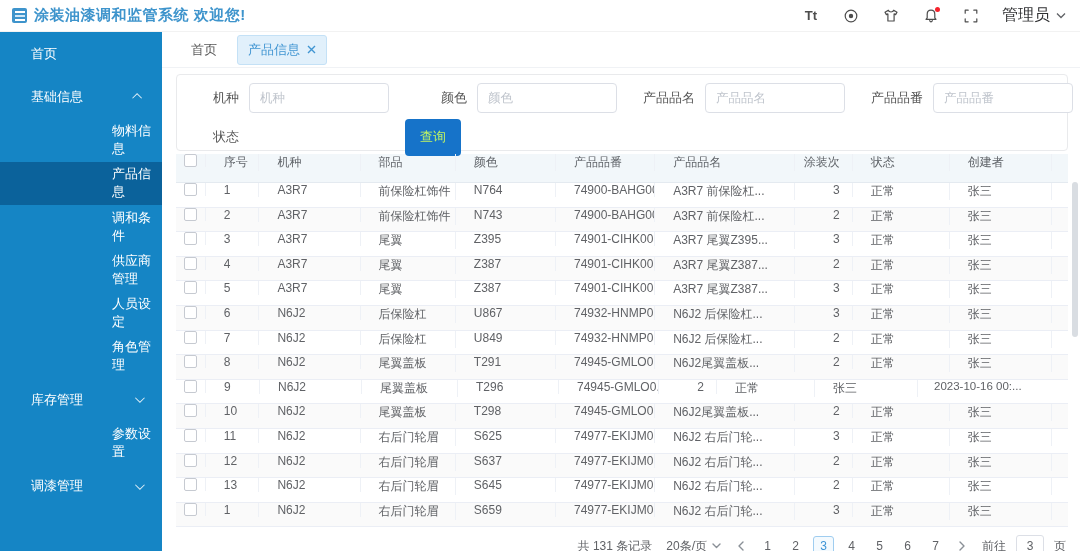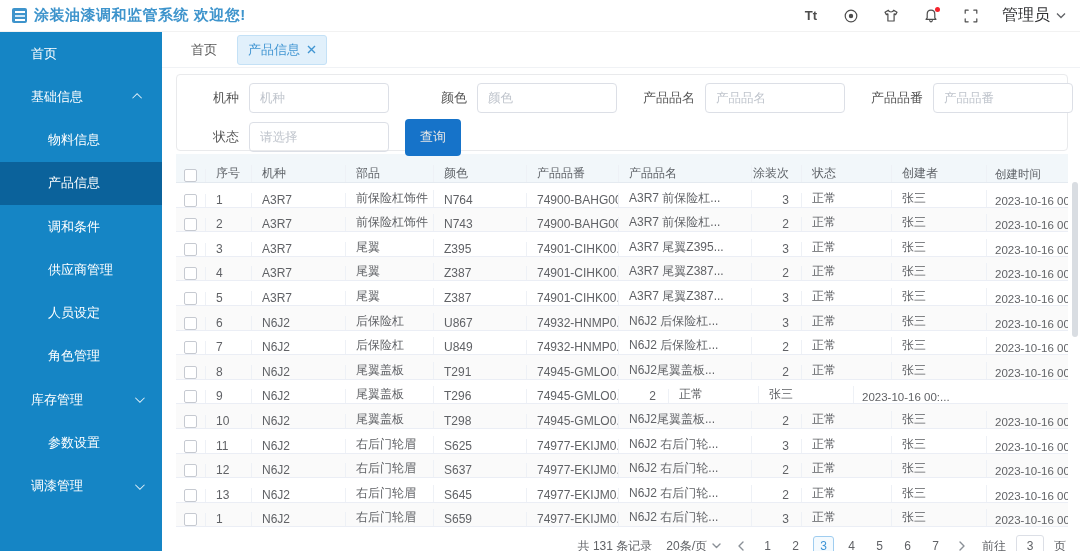--- a/index.html
+++ b/index.html
@@ -20,21 +20,21 @@
     color:#4d4d4d; font-size:13px; font-weight:bold; cursor:pointer; position:relative; }
   .tb-icon svg { stroke:#4d4d4d; fill:none; stroke-width:1.2; stroke-linecap:round; stroke-linejoin:round; }
   .red-dot { position:absolute; top:0; right:0; width:5px; height:5px; border-radius:50%; background:#f5222d; }
   .user-menu { display:flex; align-items:center; gap:6px; font-size:16px; color:#303133; cursor:pointer; }
   .user-menu svg { stroke:#606266; fill:none; stroke-width:1.3; }
 
   
   .sidebar { position:absolute; top:32px; left:0; width:162px; height:519px; background:#1585c5; overflow:hidden; }
   .sb-item { height:43.25px; display:flex; align-items:center; padding-left:31px; color:#fff;
     font-size:13px; cursor:pointer; }
-  .sb-item.sub { padding-left:48px; }
+  .sb-item.sub { padding-left:112px; }
   .sb-item.sel { background:#0b629b; }
   .chev { width:7px; height:7px; border-right:1.6px solid rgba(255,255,255,.85);
     border-bottom:1.6px solid rgba(255,255,255,.85); margin-left:auto; margin-right:20px; flex:0 0 auto; }
   .chev.down { transform:rotate(45deg) translateY(-2px); }
   .chev.up { transform:rotate(-135deg) translateY(-2px); }
 
   
   .main { position:absolute; top:32px; left:162px; width:918px; height:519px; background:#fff; }
   .tabbar { height:36px; display:flex; align-items:center; padding-left:19px; gap:10px;
     border-bottom:1px solid #f0f2f5; background:#fff; }
@@ -45,26 +45,26 @@
   
   .filter-card { margin:6px 12px 0 14px; height:77px; border:1px solid #e9eaec; border-radius:4px;
     padding:8px 0 0 0; }
   .f-row { display:flex; align-items:center; height:30px; margin-bottom:9px; }
   .fg { width:212px; margin-right:16px; display:flex; align-items:center; flex:0 0 auto; }
   .fg .lbl { width:62px; text-align:right; margin-right:10px; font-size:13px; color:#555; }
   .f-input { width:140px; height:30px; border:1px solid #dcdfe6; border-radius:4px; padding:0 10px;
     font-size:12.5px; color:#333; font-family:inherit; outline:none; }
   .f-input::placeholder { color:#bfc4cc; }
   .f-select { display:flex; align-items:center; color:#bfc4cc; font-size:12.5px; cursor:pointer; }
-  .btn-primary { height:37px; padding:0 15px; background:#1673c9; color:#e5e5e5; border:none; border-radius:4px;
+  .btn-primary { height:37px; padding:0 15px; background:#1673c9; color:#bef264; border:none; border-radius:4px;
     font-size:13px; margin-left:16px; cursor:pointer; font-family:inherit; }
 
   
   .table { margin:3px 12px 0 14px; font-size:12px; color:#606266; }
-  .tr { display:flex; align-items:flex-end; height:24.6px; border-bottom:1px solid #ebeef5; background:#fff; }
+  .tr { display:flex; align-items:flex-start; height:24.6px; border-bottom:1px solid #ebeef5; background:#fff;gap:8px; }
   .tr.striped { background:#fafafa; }
   .tr.thead { height:29px; background:#f2f7fa; color:#5f6368; border-bottom:1px solid #e4eaf0; }
   .td { display:flex; align-items:center; padding-left:10px; border-right:1px solid #eef1f6;
     overflow:hidden; white-space:nowrap; }
   .td:last-child { border-right:none; }
   .c-cb { width:30px; justify-content:center; padding-left:0; }
   .c-no { width:46px; } .c-machine { width:94px; } .c-part { width:88px; } .c-color { width:93px; }
   .c-pn { width:92px; } .c-name { width:133px; }
   .c-times { width:50px; justify-content:flex-end; padding-right:12px; padding-left:0; }
   .c-status { width:90px; } .c-creator { width:95px; }
@@ -198,23 +198,20 @@
         <input class="f-input" placeholder="产品品名" style="">
       </span>
       <span class="fg">
         <span class="lbl">产品品番</span>
         <input class="f-input" placeholder="产品品番" style="">
       </span>
     </div>
     <div class="f-row">
       <span class="fg">
         <span class="lbl">状态</span>
-        <span class="f-input f-select">
-          <span>请选择</span>
-        </span>
       </span>
       <button class="btn-primary" style="margin-left:0;">查询</button>
     </div>
   </div>
 
   <div class="table">
       <div class="tr thead">
         <div class="td c-cb">
           <span class="checkbox"></span>
         </div>

